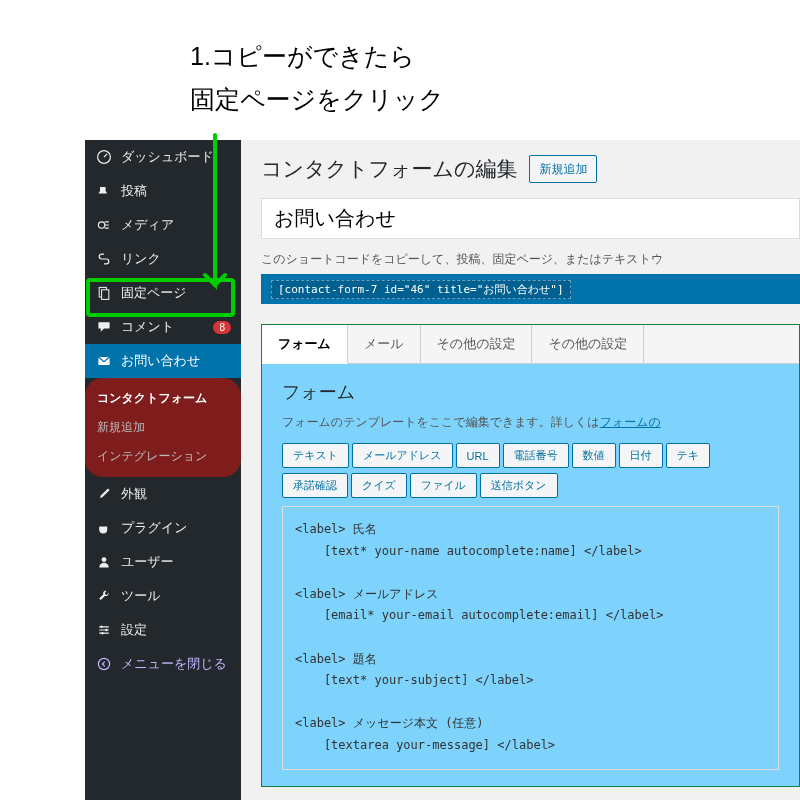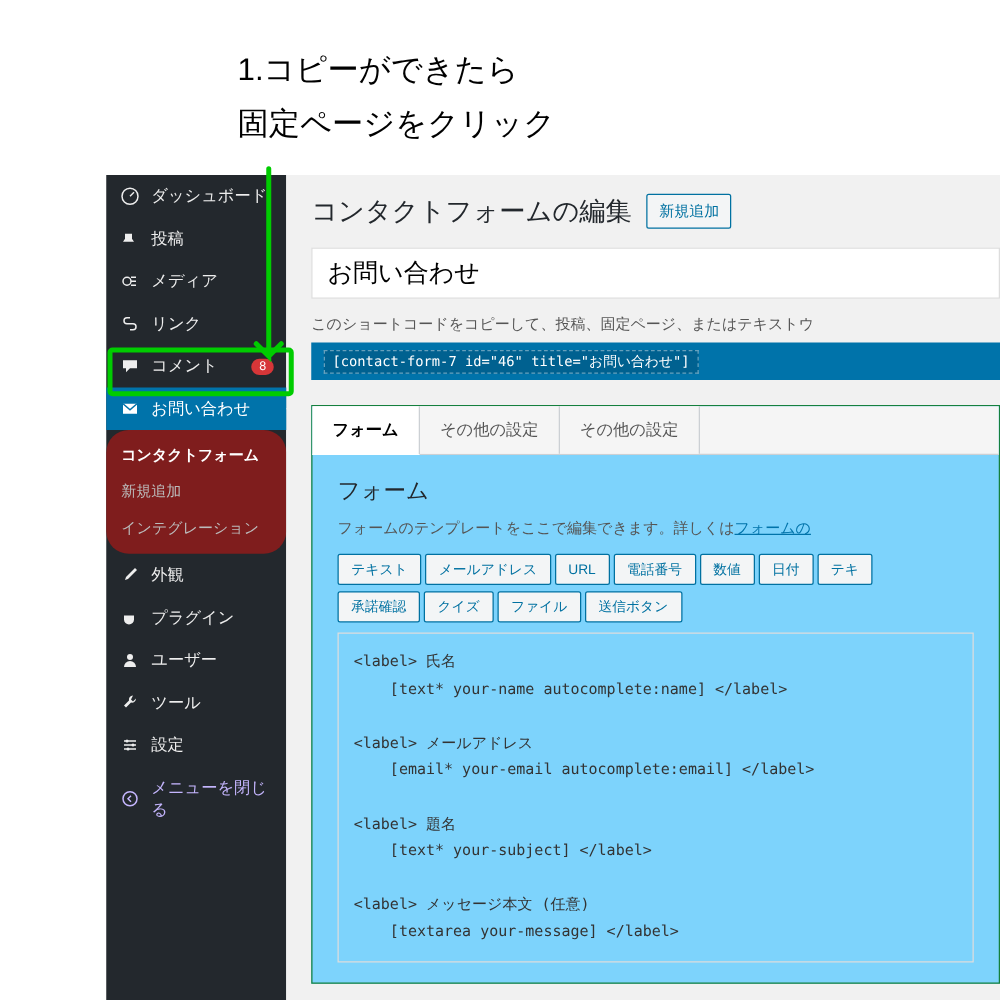--- a/index.html
+++ b/index.html
@@ -4,21 +4,21 @@
   <style>
     * { margin: 0; padding: 0; box-sizing: border-box; }
     body { font-family: -apple-system, BlinkMacSystemFont, "Segoe UI", sans-serif; font-size: 13px; background: #fff; width: 800px; height: 800px; overflow: hidden; position: relative; }
     
     .annotation { position: absolute; top: 35px; left: 190px; font-size: 25px; color: #000; line-height: 1.7; z-index: 100; }
     
     .arrow-svg { position: absolute; top: 125px; left: 85px; z-index: 101; pointer-events: none; }
     
     .app { display: flex; position: absolute; top: 140px; left: 85px; right: 0; bottom: 0; }
     
-    .sidebar { width: 144px; background: #23282d; color: #eee; flex-shrink: 0; font-size: 13px; }
+    .sidebar { width: 156px; background: #23282d; color: #eee; flex-shrink: 0; font-size: 13px; }
     .sidebar-item { display: flex; align-items: center; padding: 8px 10px; color: #eee; cursor: pointer; gap: 8px; position: relative; }
     .sidebar-item.active { background: #0073aa; color: #fff; }
     .sidebar-item.active::after { content: ""; position: absolute; right: -8px; top: 50%; transform: translateY(-50%); border: 8px solid transparent; border-right-color: #f1f1f1; }
     .sidebar-item .icon { width: 18px; height: 18px; display: inline-flex; align-items: center; justify-content: center; flex-shrink: 0; }
     .sidebar-item .badge { background: #d63638; color: #fff; border-radius: 9px; padding: 1px 6px; font-size: 10px; margin-left: auto; }
     .sidebar-sub { background: #7f1d1d; padding: 6px 0; border-radius: 18px; }
     .sidebar-sub-item { padding: 6px 12px; color: #bbb; cursor: pointer; font-size: 12px; }
     .sidebar-sub-item.current { color: #fff; font-weight: 600; }
     .collapse-item { color: #c4b5fd; }
     
@@ -93,20 +93,29 @@
       <span class="icon">
           <svg viewBox="0 0 20 20" width="16" height="16" fill="currentColor">
             <path d="M7 10 a3 3 0 0 1 0-6 l3 0 M13 10 a3 3 0 0 1 0 6 l-3 0 M7 10 L13 10" fill="none" stroke="currentColor" stroke-width="1.5"></path>
           </svg>
         </span>
       <span>リンク</span>
     </div>
     <div class="sidebar-item">
       <span class="icon">
           <svg viewBox="0 0 20 20" width="16" height="16" fill="currentColor">
+            <rect x="4" y="3" width="9" height="12" fill="none" stroke="currentColor" stroke-width="1.3"></rect>
+            <rect x="7" y="6" width="9" height="12" fill="#23282d" stroke="currentColor" stroke-width="1.3"></rect>
+          </svg>
+        </span>
+      <span>固定ページ</span>
+    </div>
+    <div class="sidebar-item">
+      <span class="icon">
+          <svg viewBox="0 0 20 20" width="16" height="16" fill="currentColor">
             <path d="M3 4 L17 4 L17 12 L10 12 L6 16 L6 12 L3 12 Z"></path>
           </svg>
         </span>
       <span>コメント</span>
       <span class="badge">8</span>
     </div>
     <div class="sidebar-item active">
       <span class="icon">
           <svg viewBox="0 0 20 20" width="16" height="16" fill="currentColor">
             <rect x="3" y="5" width="14" height="10" fill="#fff"></rect>
@@ -184,20 +193,21 @@
     <input class="title-input" value="お問い合わせ" style="">
     
     <div class="help-text">このショートコードをコピーして、投稿、固定ページ、またはテキストウ</div>
     <div class="shortcode-box">
       <span class="shortcode-text">[contact-form-7 id="46" title="お問い合わせ"]</span>
     </div>
     
     <div class="panel">
       <div class="tabs">
         <div class="tab active">フォーム</div>
+        <div class="tab">メール</div>
         <div class="tab">その他の設定</div>
         <div class="tab">その他の設定</div>
       </div>
       <div class="panel-body">
         <h2 class="panel-heading">フォーム</h2>
         <p class="panel-desc">
           <span>フォームのテンプレートをここで編集できます。詳しくは</span><a href="#">フォームの</a>
         </p>
         <div class="tag-row">
           <button class="tag-btn">テキスト</button>

